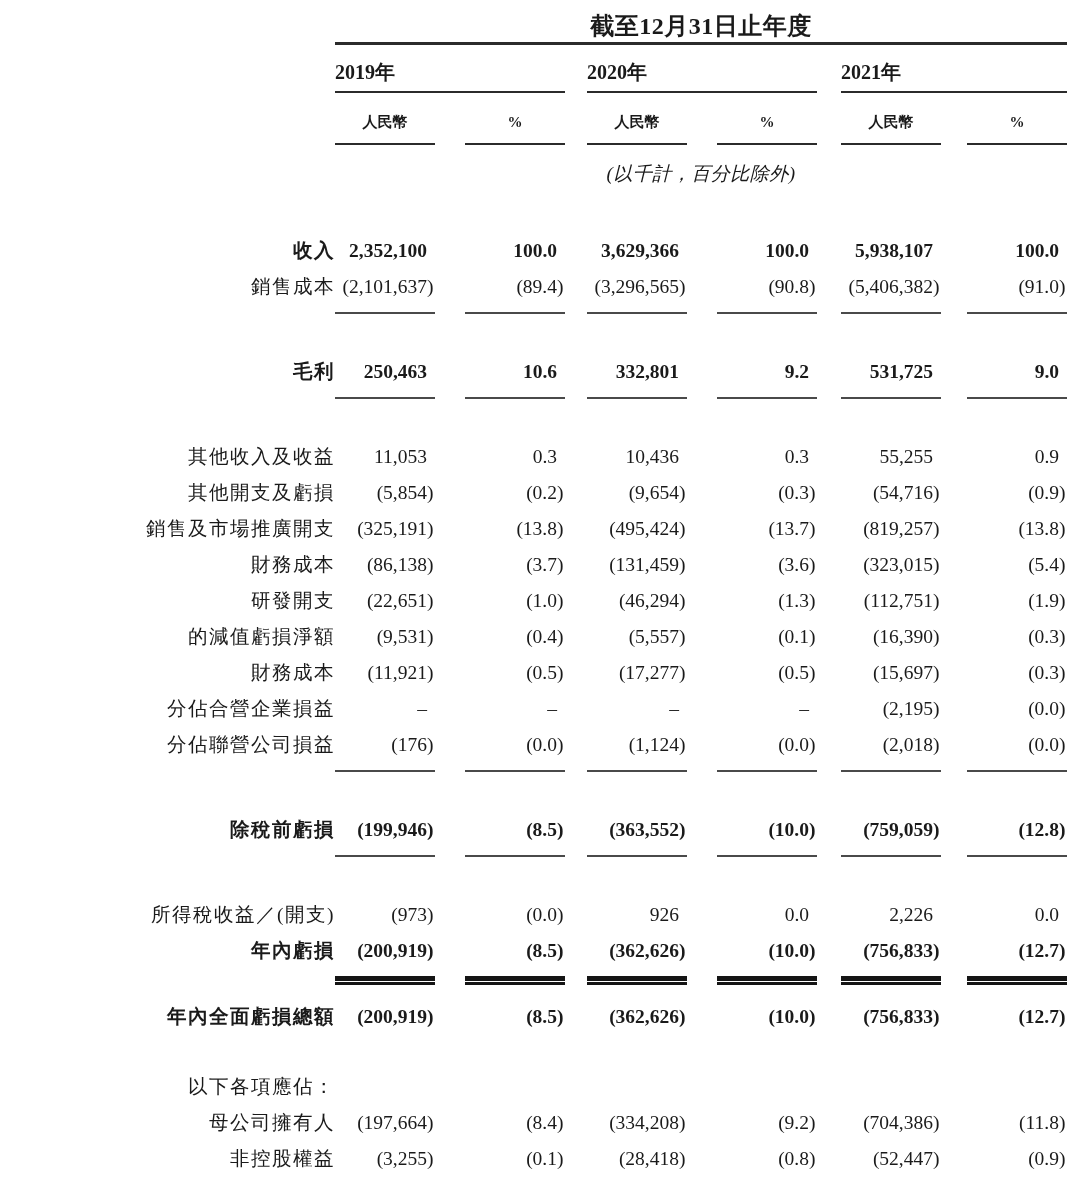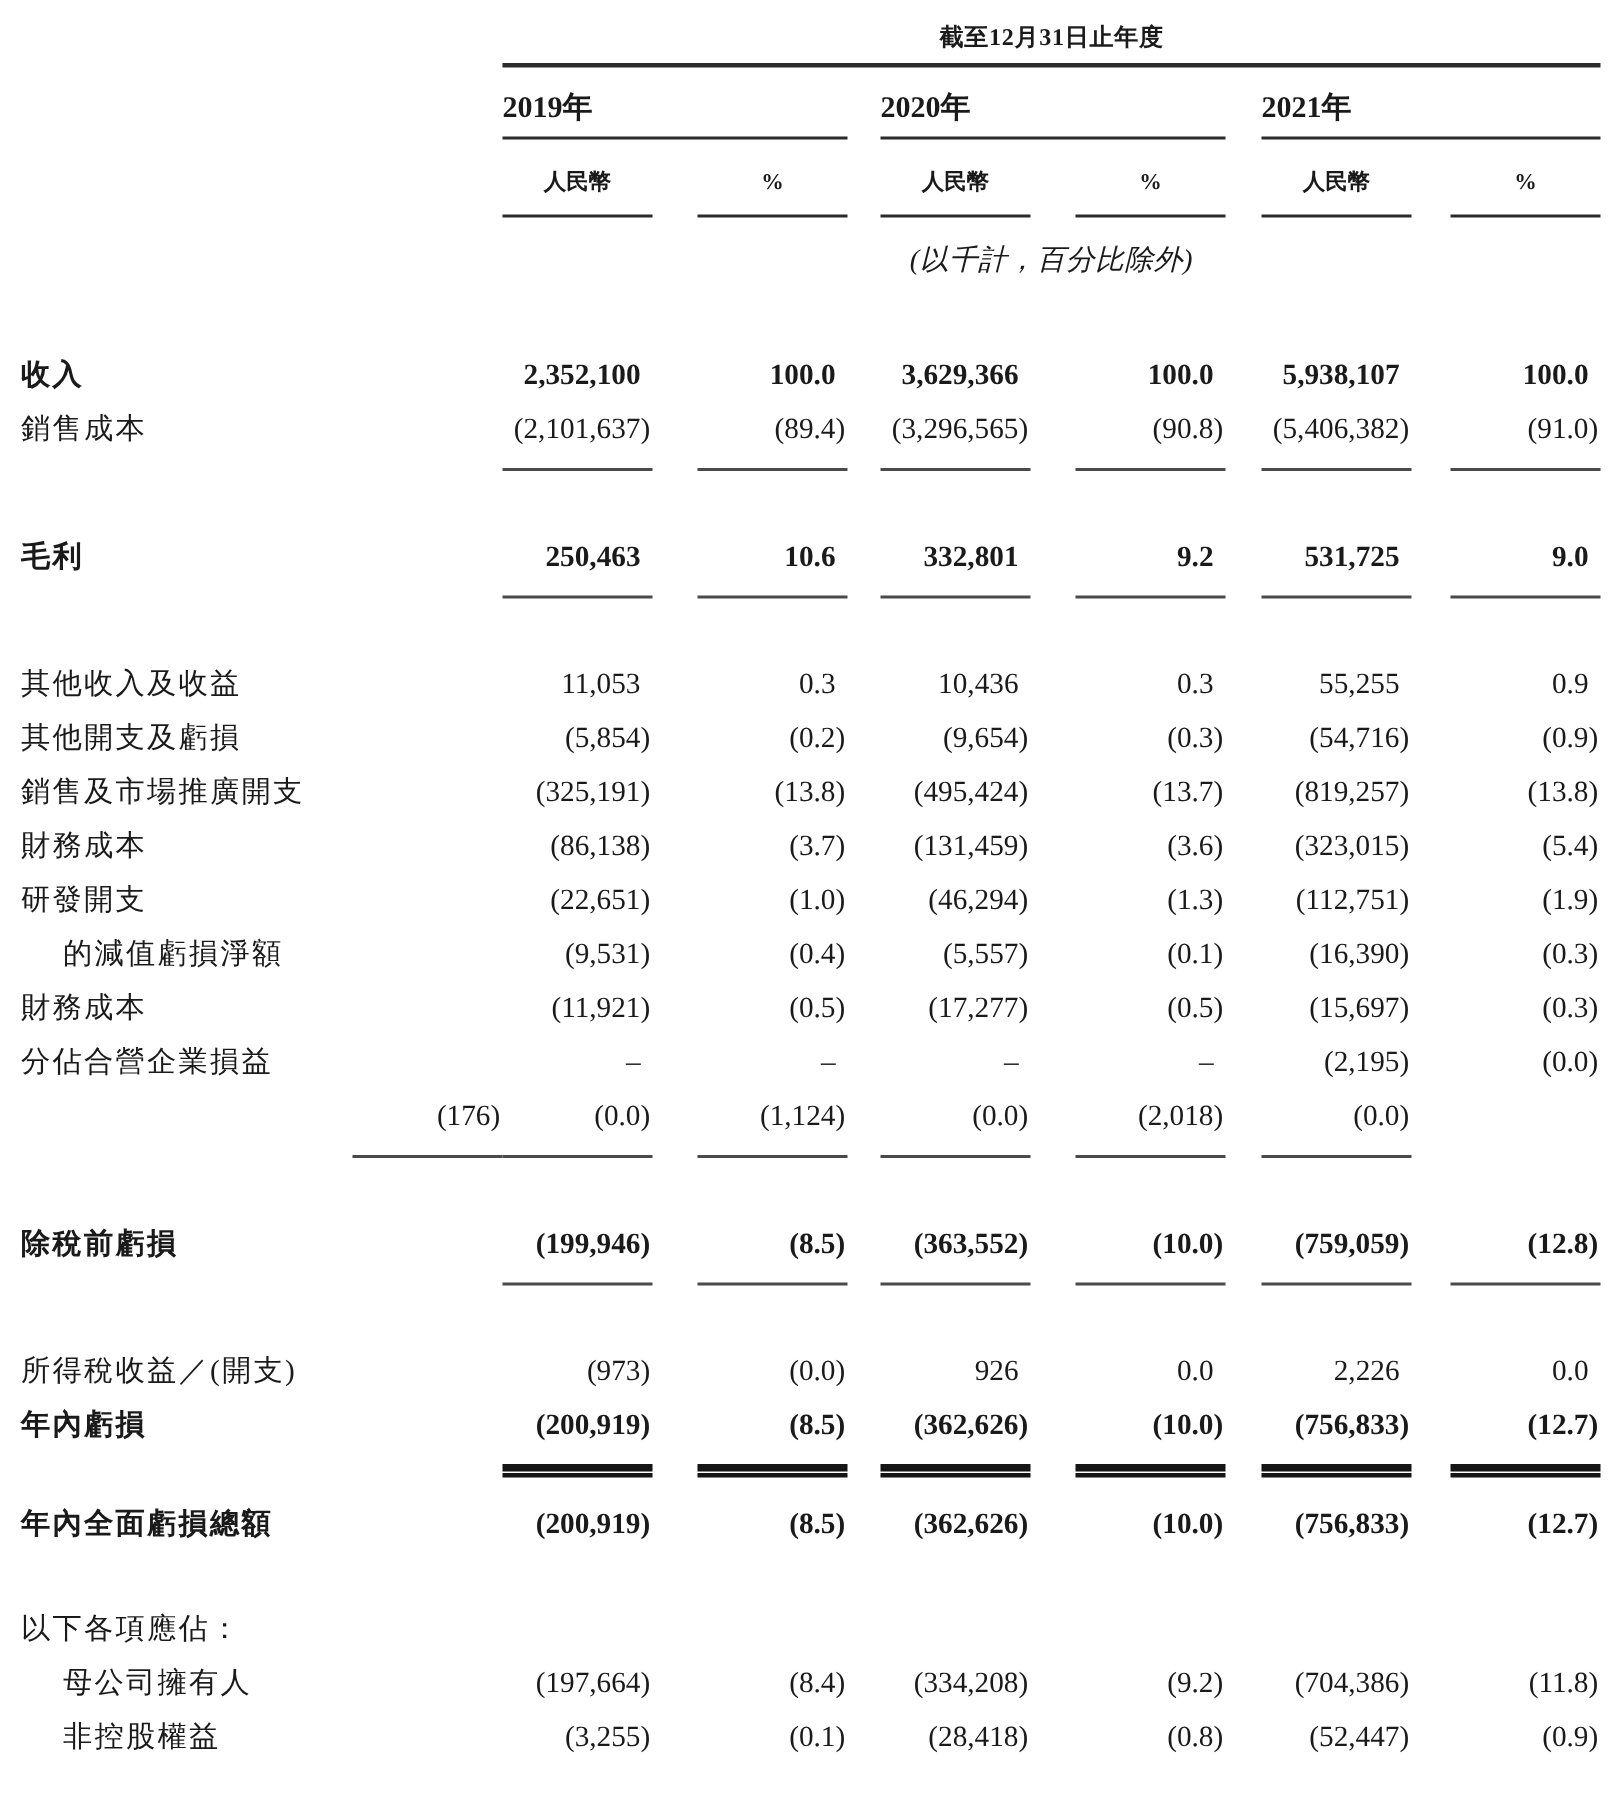--- a/index.html
+++ b/index.html
@@ -14,21 +14,21 @@
     color:var(--text);
   }
   .sheet{
     box-sizing:border-box;
     width:1080px;height:1195px;
     padding:10px 13px 0 14px;
   }
   
   .title-row{margin-left:321px;text-align:center;}
   .title{
-    font-weight:bold;font-size:16px;line-height:32px;letter-spacing:.5px;
+    font-weight:bold;font-size:24px;line-height:32px;letter-spacing:.5px;
     display:inline-block;
   }
   .top-rule{
     margin-left:321px;height:0;
     border-bottom:3px solid var(--rule);
   }
   .year-row{
     display:grid;grid-template-columns:321px 230px 252px 250px;
     margin-top:10px;
   }
@@ -51,21 +51,21 @@
     text-align:center;font-weight:bold;font-size:15px;line-height:34px;
     border-bottom:2px solid var(--rule);padding-bottom:4px;padding-right:0;
   }
   .note-row{margin-left:321px;text-align:center;margin-top:14px;}
   .note{font-style:italic;font-size:19px;line-height:30px;letter-spacing:.5px;}
   
   .tbody{margin-top:44px;}
   .row{font-size:19.5px;}
   .row .cell{line-height:36px;}
   .row.bold{font-weight:bold;}
-  .row .label{letter-spacing:1.5px;white-space:nowrap;}
+  .row .label{letter-spacing:1.5px;white-space:nowrap;text-align:right;}
   .row .label.indent{padding-left:28px;}
   .row.gap-lg{margin-top:40px;}
   .row.gap-md{margin-top:34px;}
   .row.gap-sm{margin-top:18px;}
   .vbox.rule-single{
     border-bottom:2px solid var(--rule-light);
     padding-bottom:7px;
   }
   .vbox.rule-double{
     border-bottom:5px solid #151515;
@@ -352,20 +352,21 @@
           <div class="vbox">–</div>
         </div>
         <div class="cell num">
           <div class="vbox">(2,195<span class="hang">)</span></div>
         </div>
         <div class="cell num">
           <div class="vbox">(0.0<span class="hang">)</span></div>
         </div>
       </div>
       <div class="grid7 row">
+        <div class="cell label">分佔聯營公司損益</div>
         <div class="cell num">
           <div class="vbox rule-single">(176<span class="hang">)</span></div>
         </div>
         <div class="cell num">
           <div class="vbox rule-single">(0.0<span class="hang">)</span></div>
         </div>
         <div class="cell num">
           <div class="vbox rule-single">(1,124<span class="hang">)</span></div>
         </div>
         <div class="cell num">

